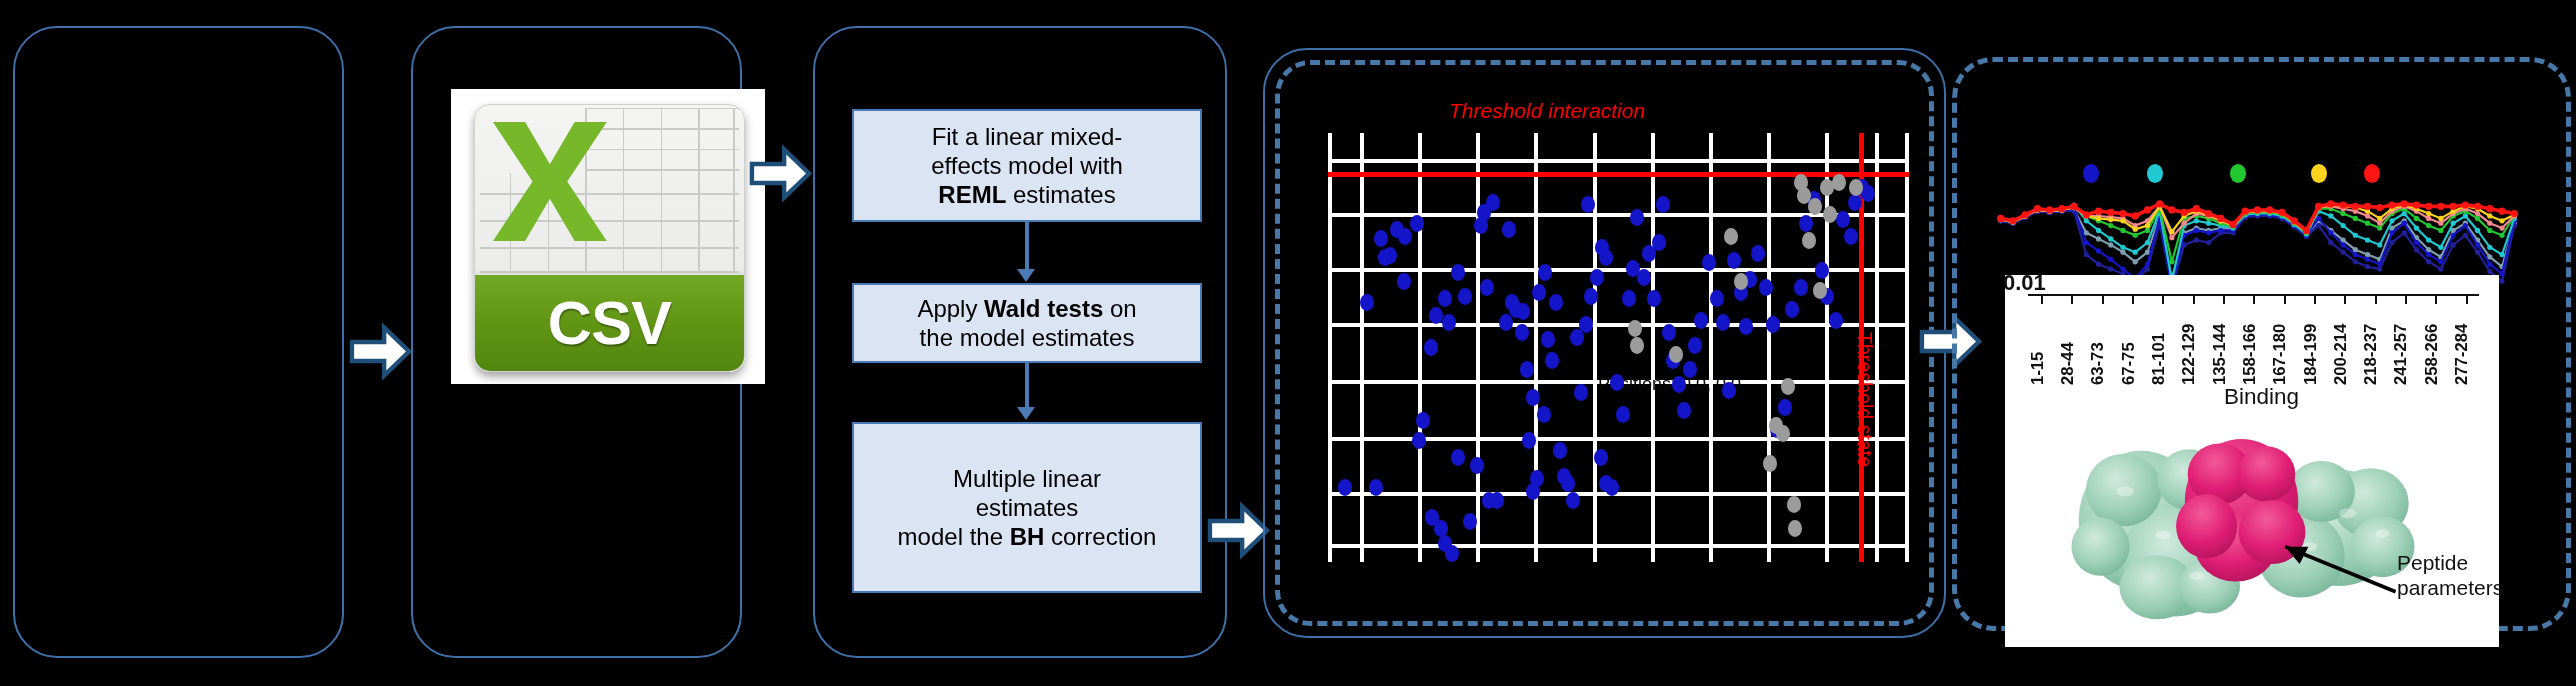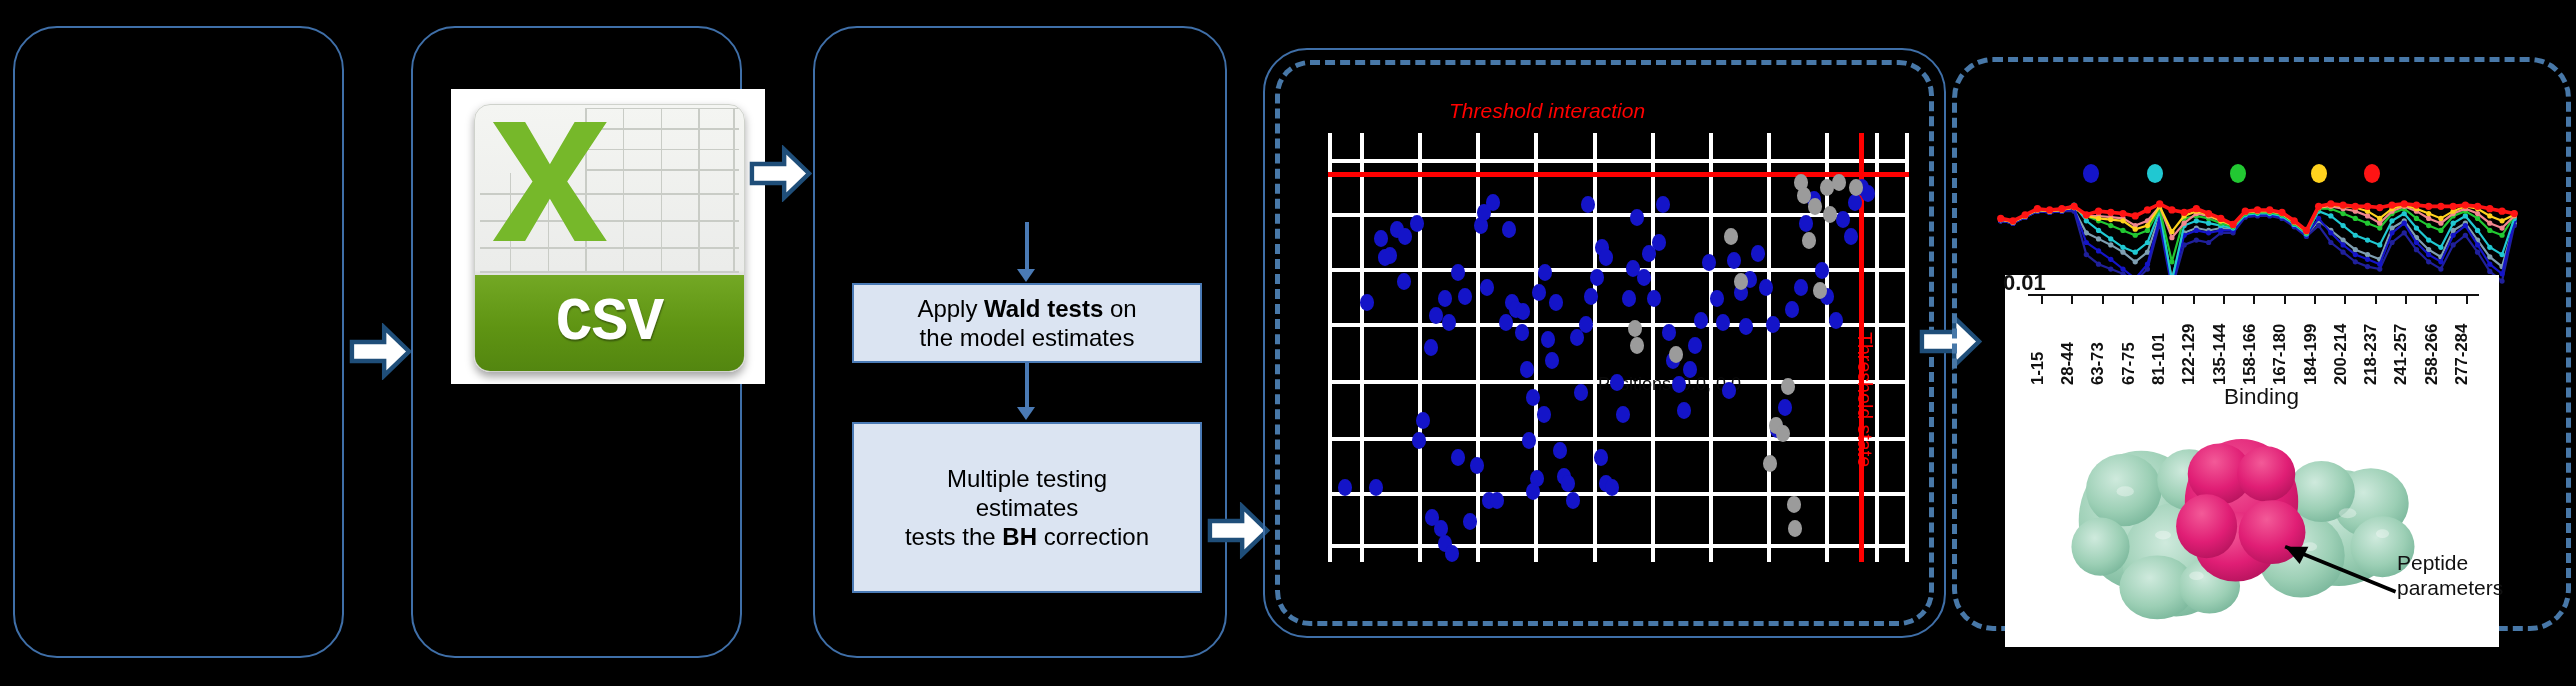--- a/index.html
+++ b/index.html
@@ -19,21 +19,21 @@
   }
 
   
   .arrow{position:absolute;width:63px;height:57px;}
   .arrow svg{display:block;width:100%;height:100%;}
 
   
   .csv-card{position:absolute;background:#fff;box-sizing:border-box;}
   .csv-icon{position:absolute;border-radius:16px;overflow:hidden;
      background:linear-gradient(180deg,#f4f5f2 0%,#ebeceA 62%,#e2e3e0 63%);
-     box-shadow:0 4.4px 8.7px rgba(0,0,0,.35);border:0.7px solid #cfd2cc;font-family:Liberation Mono, monospace;}
+     box-shadow:0 4.4px 8.7px rgba(0,0,0,.35);border:0.7px solid #cfd2cc;}
   .csv-grid{position:absolute;left:0;right:0;top:0;height:64%;}
   .csv-grid .gl{position:absolute;background:#c9ccc6;}
   .csv-x{position:absolute;left:5%;top:4%;width:46%;height:50%;
      font-weight:bold;color:#76b82a;line-height:1;}
   .csv-x svg{width:100%;height:100%;display:block;}
   .csv-band{position:absolute;left:0;right:0;bottom:0;height:36%;
      background:linear-gradient(180deg,#73a824 0%,#5f9413 55%,#538610 100%);
      display:flex;align-items:center;justify-content:center;}
   .csv-band span{color:#fff;font-weight:bold;letter-spacing:-0.7px;
      text-shadow:0.7px 1.5px 1.5px rgba(0,0,0,.35);}
@@ -126,41 +126,48 @@
   </div>
 
   <div class="arrow" style="left:749px;top:145px;">
     <svg viewBox="0 0 86 78" preserveAspectRatio="none">
       <polygon points="4,26 48,26 48,6 82,39 48,72 48,52 4,52" fill="#ffffff" stroke="#1f4e79" stroke-width="6" stroke-linejoin="miter"></polygon>
     </svg>
   </div>
 
   <div class="panel" style="left:813px;top:26px;width:414px;height:632px;"></div>
 
+  <div class="pbox" style="left:852px;top:109px;width:350px;height:113px;">
+    <div>
+      <span>Fit a linear mixed-</span><br>
+      <span>effects model with</span><br>
+      <b>REML</b><span> estimates</span>
+    </div>
+  </div>
 
   <div class="vconn" style="left:1025px;top:222px;height:48px;">
       <div class="head"></div>
     </div>
 
   <div class="pbox" style="left:852px;top:283px;width:350px;height:80px;">
     <div>
       <span>Apply </span><b>Wald tests</b><span> on</span><br>
       <span>the model estimates</span>
     </div>
   </div>
 
   <div class="vconn" style="left:1025px;top:363px;height:45px;">
       <div class="head"></div>
     </div>
 
   <div class="pbox" style="left:852px;top:422px;width:350px;height:171px;">
     <div>
-      <span>Multiple testing</span><br>
+      <span>Multiple linear</span><br>
       <span>estimates</span><br>
-      <span>tests the </span><b>BH</b><span> correction</span>
+      <span>model the </span><b>BH</b><span> correction</span>
     </div>
   </div>
 
   <div class="arrow" style="left:1207px;top:502px;">
     <svg viewBox="0 0 86 78" preserveAspectRatio="none">
       <polygon points="4,26 48,26 48,6 82,39 48,72 48,52 4,52" fill="#ffffff" stroke="#1f4e79" stroke-width="6" stroke-linejoin="miter"></polygon>
     </svg>
   </div>
 
   <div class="panel dashed-inner" style="left:1263px;top:48px;width:683px;height:590px;"></div>

